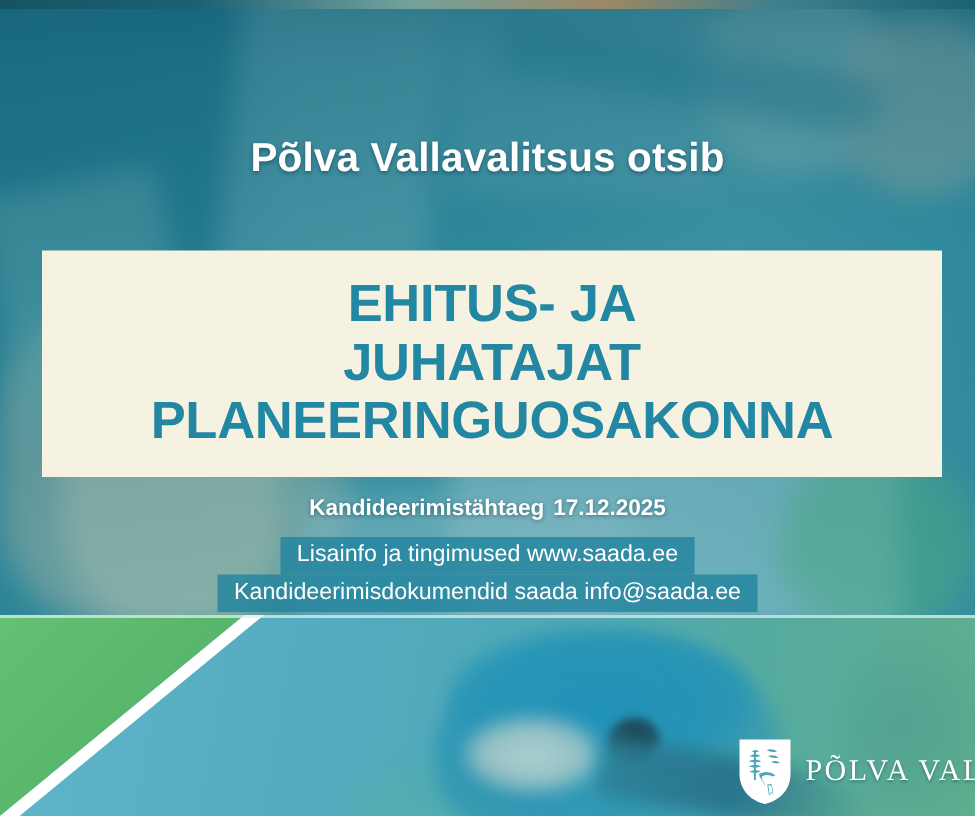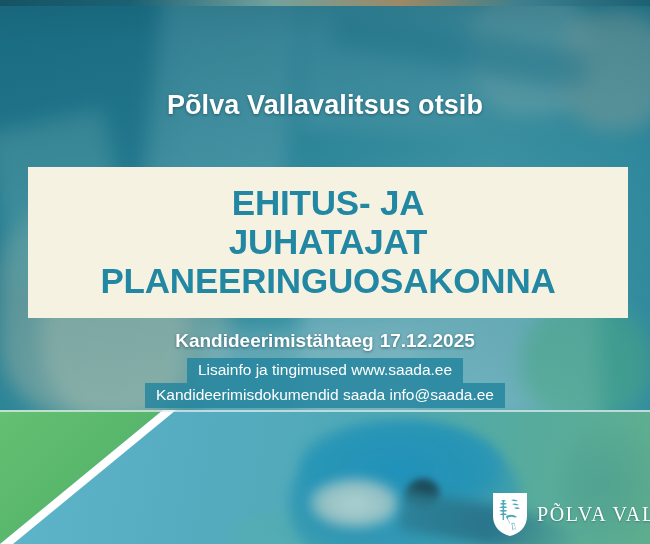--- a/index.html
+++ b/index.html
@@ -174,21 +174,21 @@
     white-space: nowrap;
   }
 
   
   .deadline {
     position: absolute;
     left: 0; top: 330px;
     width: 650px;
     text-align: center;
     color: #ffffff;
-    font-size: 19px;
+    font-size: 15px;
     font-weight: bold;
     text-shadow: 0 1px 3px rgba(0,45,60,.5);
     z-index: 6;
   }
   .deadline .gap { display: inline-block; width: 6px; }
 
   .contact-wrap {
     position: absolute;
     left: 0; top: 358px;
     width: 650px;

